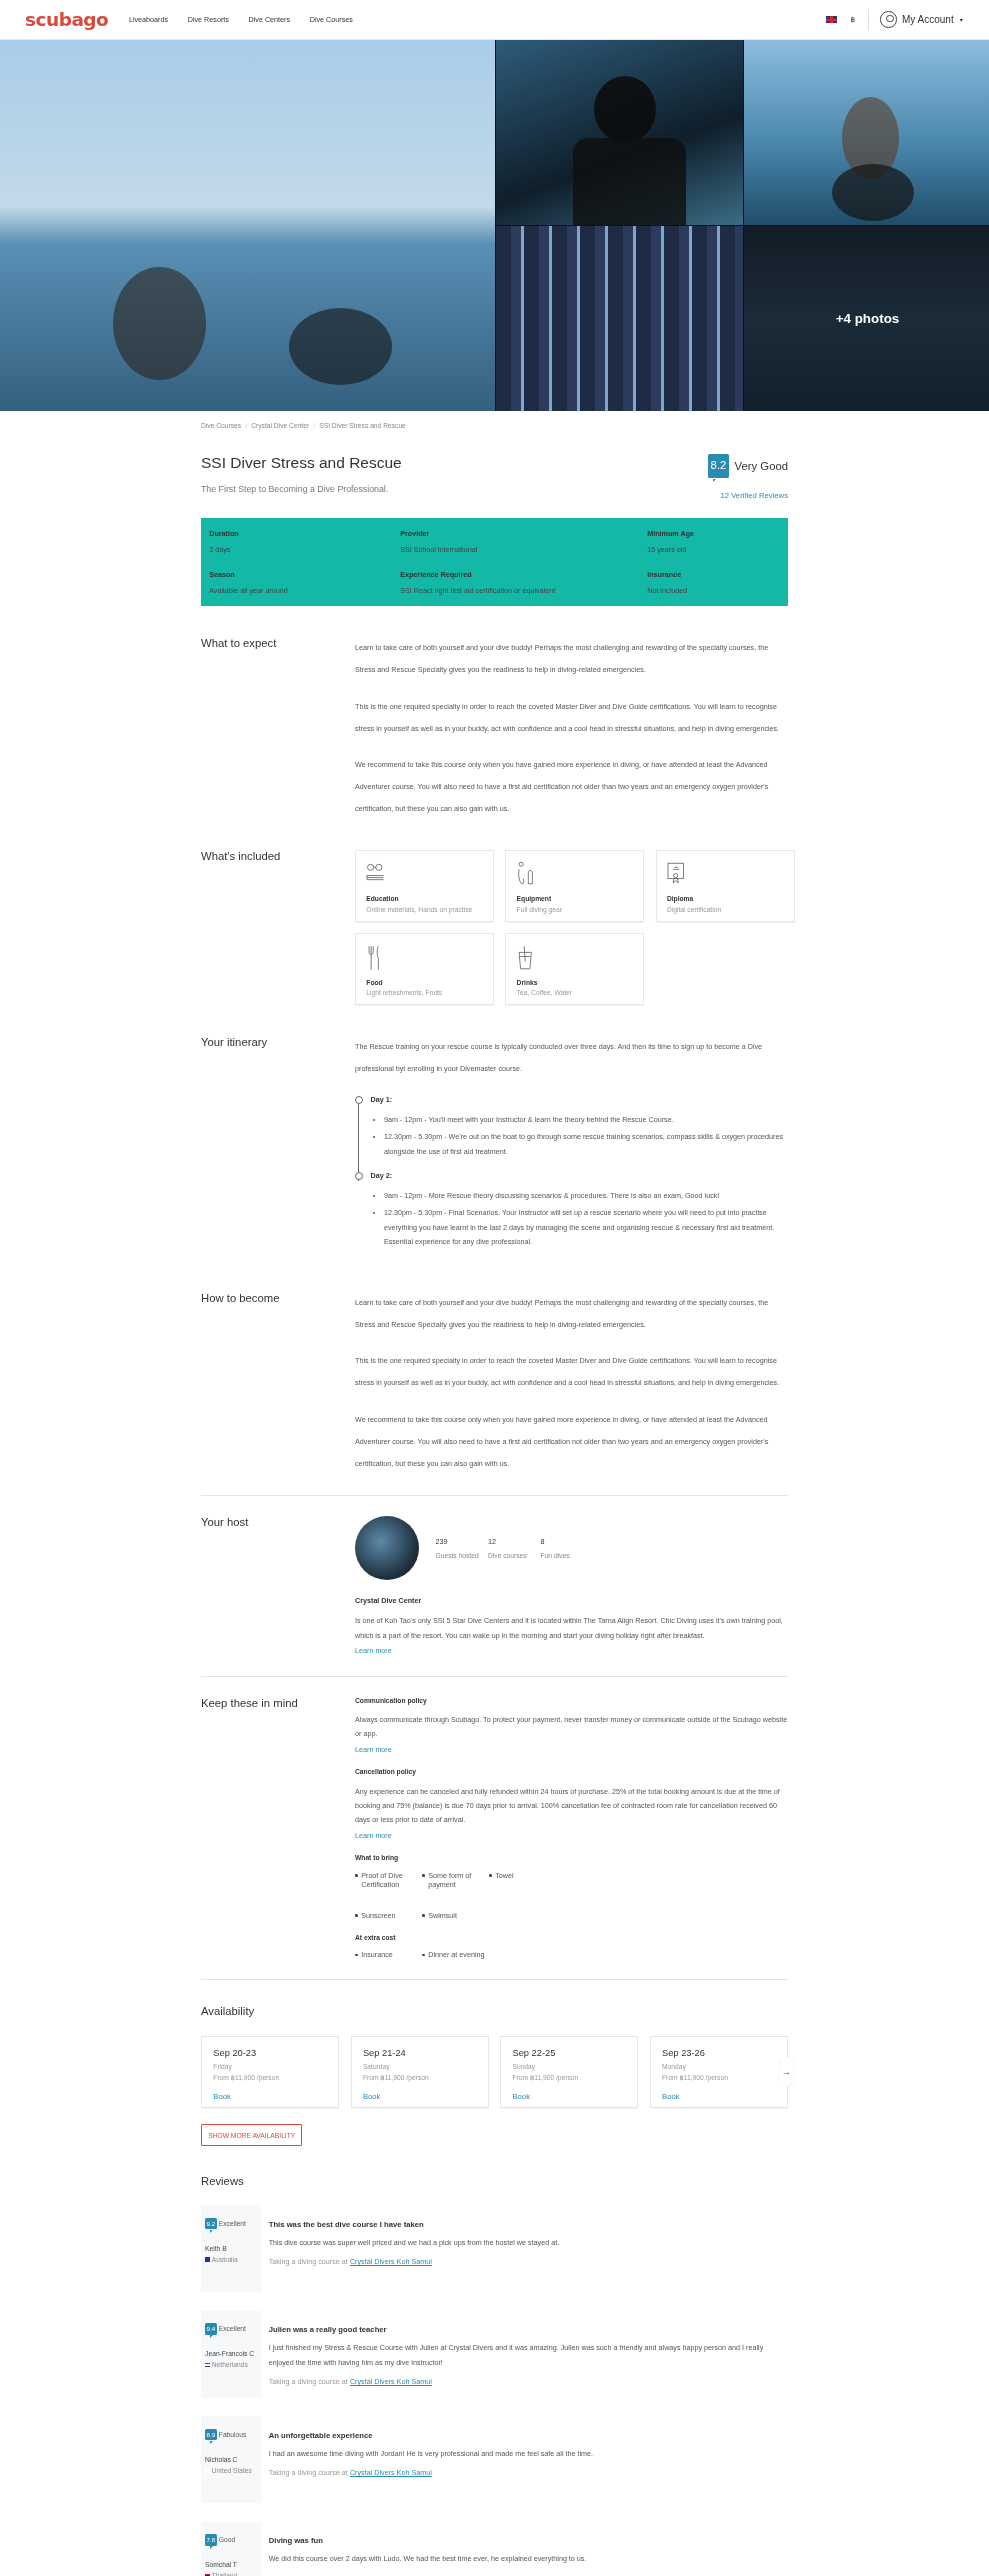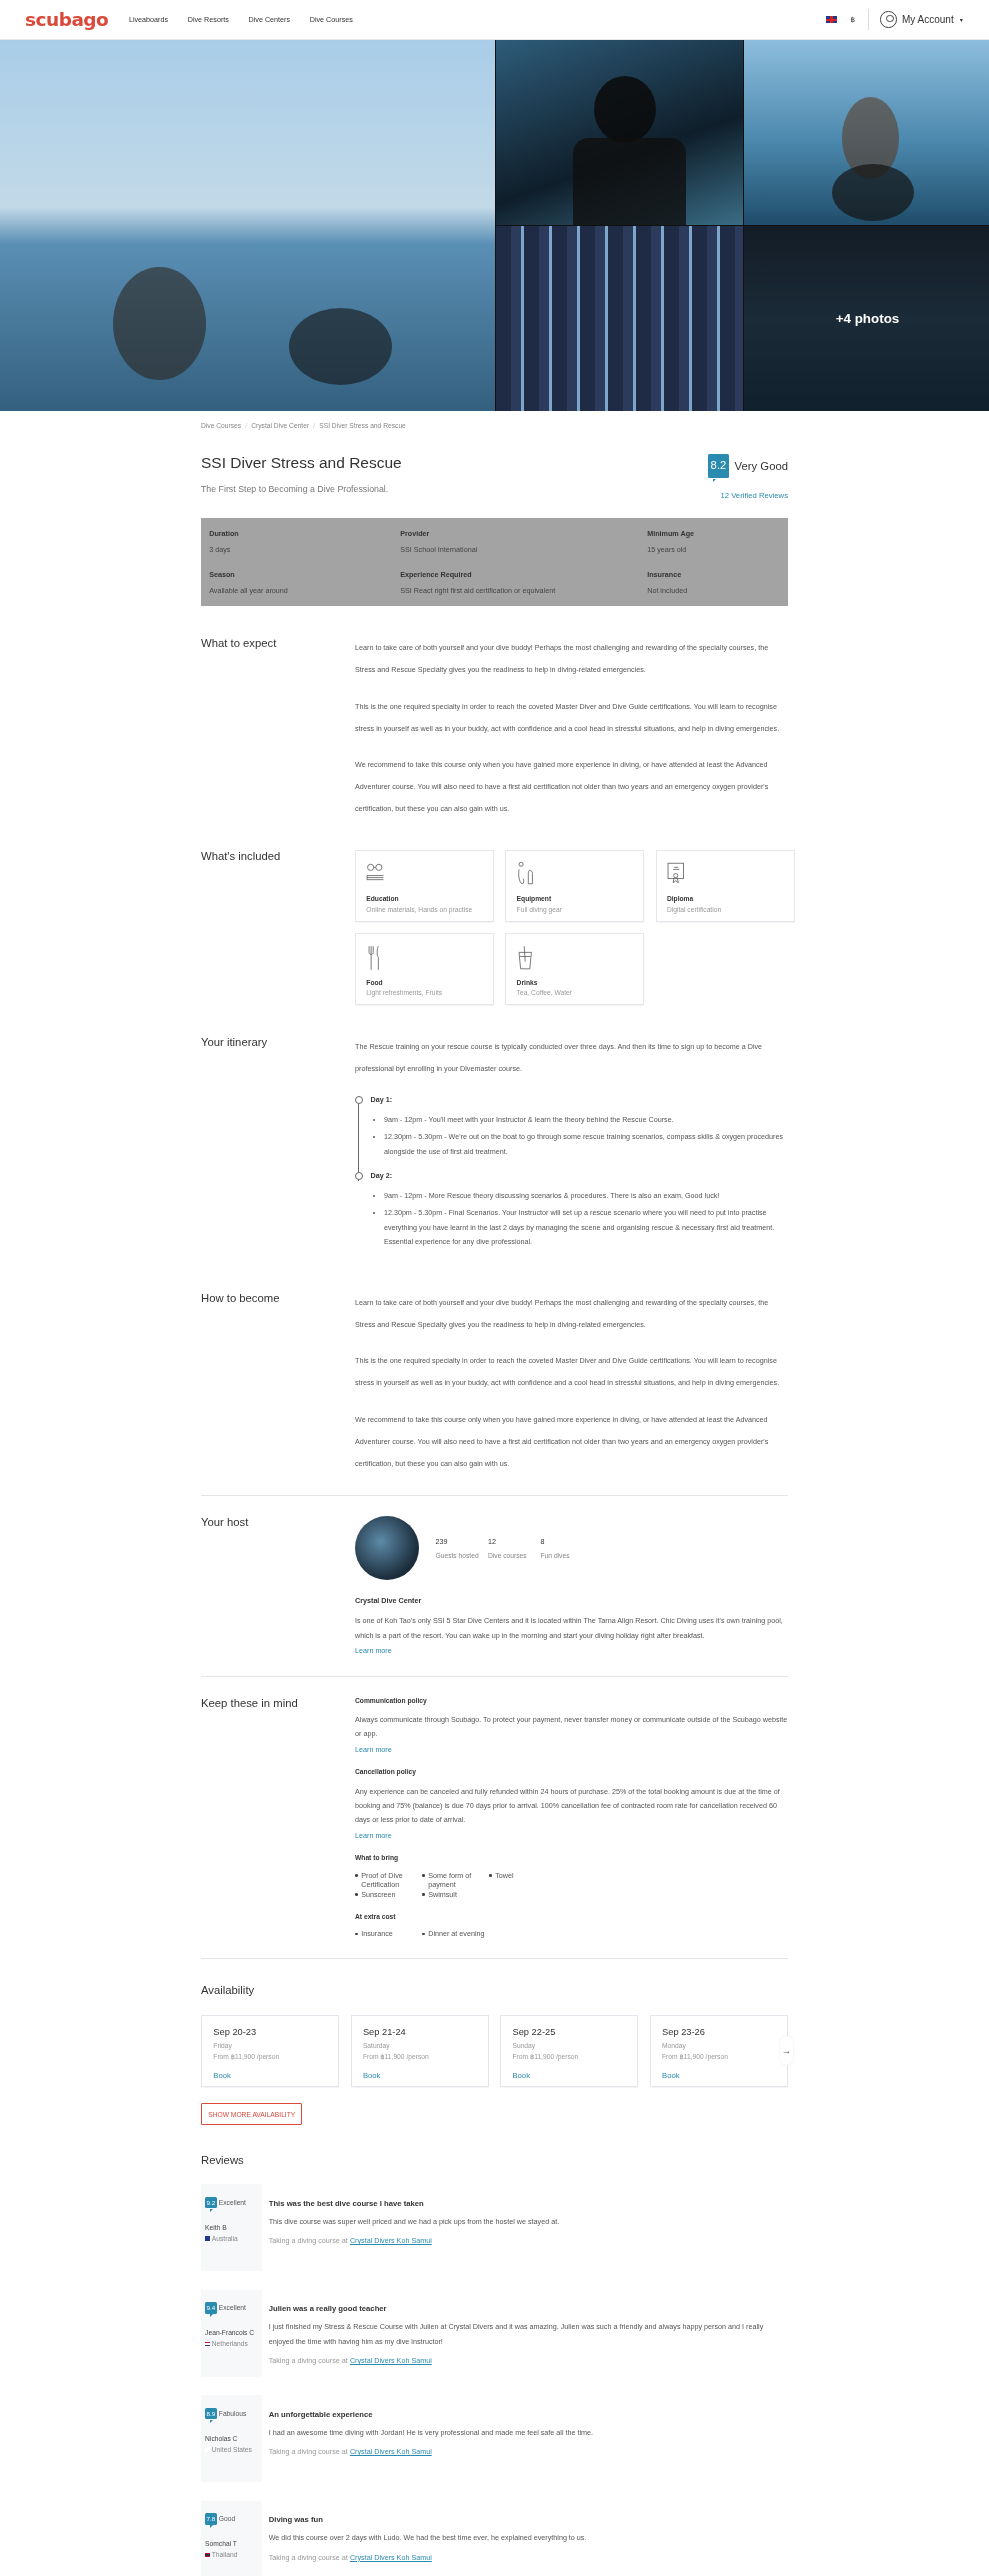--- a/index.html
+++ b/index.html
@@ -32,21 +32,21 @@
 .crumbs span.sep{margin:0 4.1px;color:#ccc}
 .titlerow{display:flex;justify-content:space-between;align-items:flex-start;margin-top:13.4px}
 h1{font-size:15.5px;font-weight:normal;color:#333}
 .subtitle{font-size:8.8px;color:#777;margin-top:12.4px}
 .rating-big{display:flex;align-items:center;justify-content:flex-end}
 .badge{background:#2a8bb0;color:#fff;font-size:7.7px;padding:3.1px 3.1px;border-radius:1.5px;position:relative;display:inline-block;line-height:1.2}
 .badge:after{content:"";position:absolute;left:5.2px;bottom:-3.6px;border-left:0 solid transparent;border-right:3.6px solid transparent;border-top:3.6px solid #2a8bb0}
 .badge-lg{font-size:11.3px;padding:5.2px 3.1px}
 .vg{font-size:11.3px;margin-left:5.2px;color:#333}
 .verified{display:block;text-align:right;color:#2a8bb0;font-size:7.7px;margin-top:13.4px}
-.facts{background:#a3a3a3;margin-top:17.5px;padding:11.3px 8.2px;display:grid;grid-template-columns:191px 247px auto;row-gap:15.5px}
+.facts{background:#14b8a6;margin-top:17.5px;padding:11.3px 8.2px;display:grid;grid-template-columns:191px 247px auto;row-gap:15.5px}
 .fact-l{font-weight:bold;font-size:7.2px;color:#333}
 .fact-v{font-size:7.2px;color:#444;margin-top:7.2px}
 .section{display:grid;grid-template-columns:154px 1fr;padding-top:31px}
 .section h2{font-size:11.3px;font-weight:normal;color:#333}
 .para{font-size:7.2px;line-height:22px;color:#555;margin-bottom:14.4px}
 .inc-grid{display:grid;grid-template-columns:repeat(3,139px);gap:11.3px}
 .inc{border:0.5px solid #e4e8ec;height:72px;padding:10.3px;box-shadow:0 0.5px 1px rgba(0,0,0,.05)}
 .inc svg{width:18.5px;height:25px;stroke:#555;fill:none;stroke-width:1.5}
 .inc .t{font-weight:bold;font-size:6.7px;margin-top:7.2px}
 .inc .d{color:#999;font-size:6.7px;margin-top:3.1px}
@@ -62,21 +62,21 @@
 .stat{margin-left:16.5px;width:36px}
 .stat:first-of-type{margin-left:12.4px}
 .stat .n{font-size:7.2px;color:#333}
 .stat .l{font-size:6.7px;color:#888;margin-top:6.2px;white-space:nowrap}
 .host-name{font-weight:bold;font-size:7.2px;margin-top:15.5px}
 .host-desc{font-size:7.2px;line-height:14.4px;color:#555;margin-top:9.3px}
 .link{color:#2a8bb0;font-size:7.2px;display:inline-block;margin-top:3.1px}
 .kh{font-weight:bold;font-size:6.7px;margin-bottom:9.3px}
 .kp{font-size:7.2px;line-height:14.4px;color:#555}
 .kblock{margin-bottom:14.4px}
-.bring{display:grid;grid-template-columns:67px 67px 67px;row-gap:1px;list-style:none}
+.bring{display:grid;grid-template-columns:67px 67px 67px;row-gap:22px;list-style:none}
 .bring li{font-size:7.2px;color:#555;position:relative;padding-left:6.2px}
 .bring li:before{content:"";position:absolute;left:0;top:3.6px;width:2.6px;height:2.6px;border-radius:50%;background:#444}
 .avail-h{font-size:11.3px;color:#333;margin-top:36px}
 .avail-row{display:flex;gap:4.1px;margin-top:18.5px;position:relative}
 .acard{width:139px;height:72px;border:0.5px solid #e2e6ea;padding:11.3px;box-shadow:0 0.5px 1px rgba(0,0,0,.05);margin-right:0}
 .acard:not(:last-child){margin-right:0}
 .acard .d{font-size:9.3px;color:#333}
 .acard .w{font-size:6.7px;color:#999;margin-top:5.2px}
 .acard .p{font-size:6.7px;color:#999;margin-top:4.1px}
 .acard .b{font-size:7.7px;color:#2a8bb0;margin-top:9.3px;display:inline-block}

